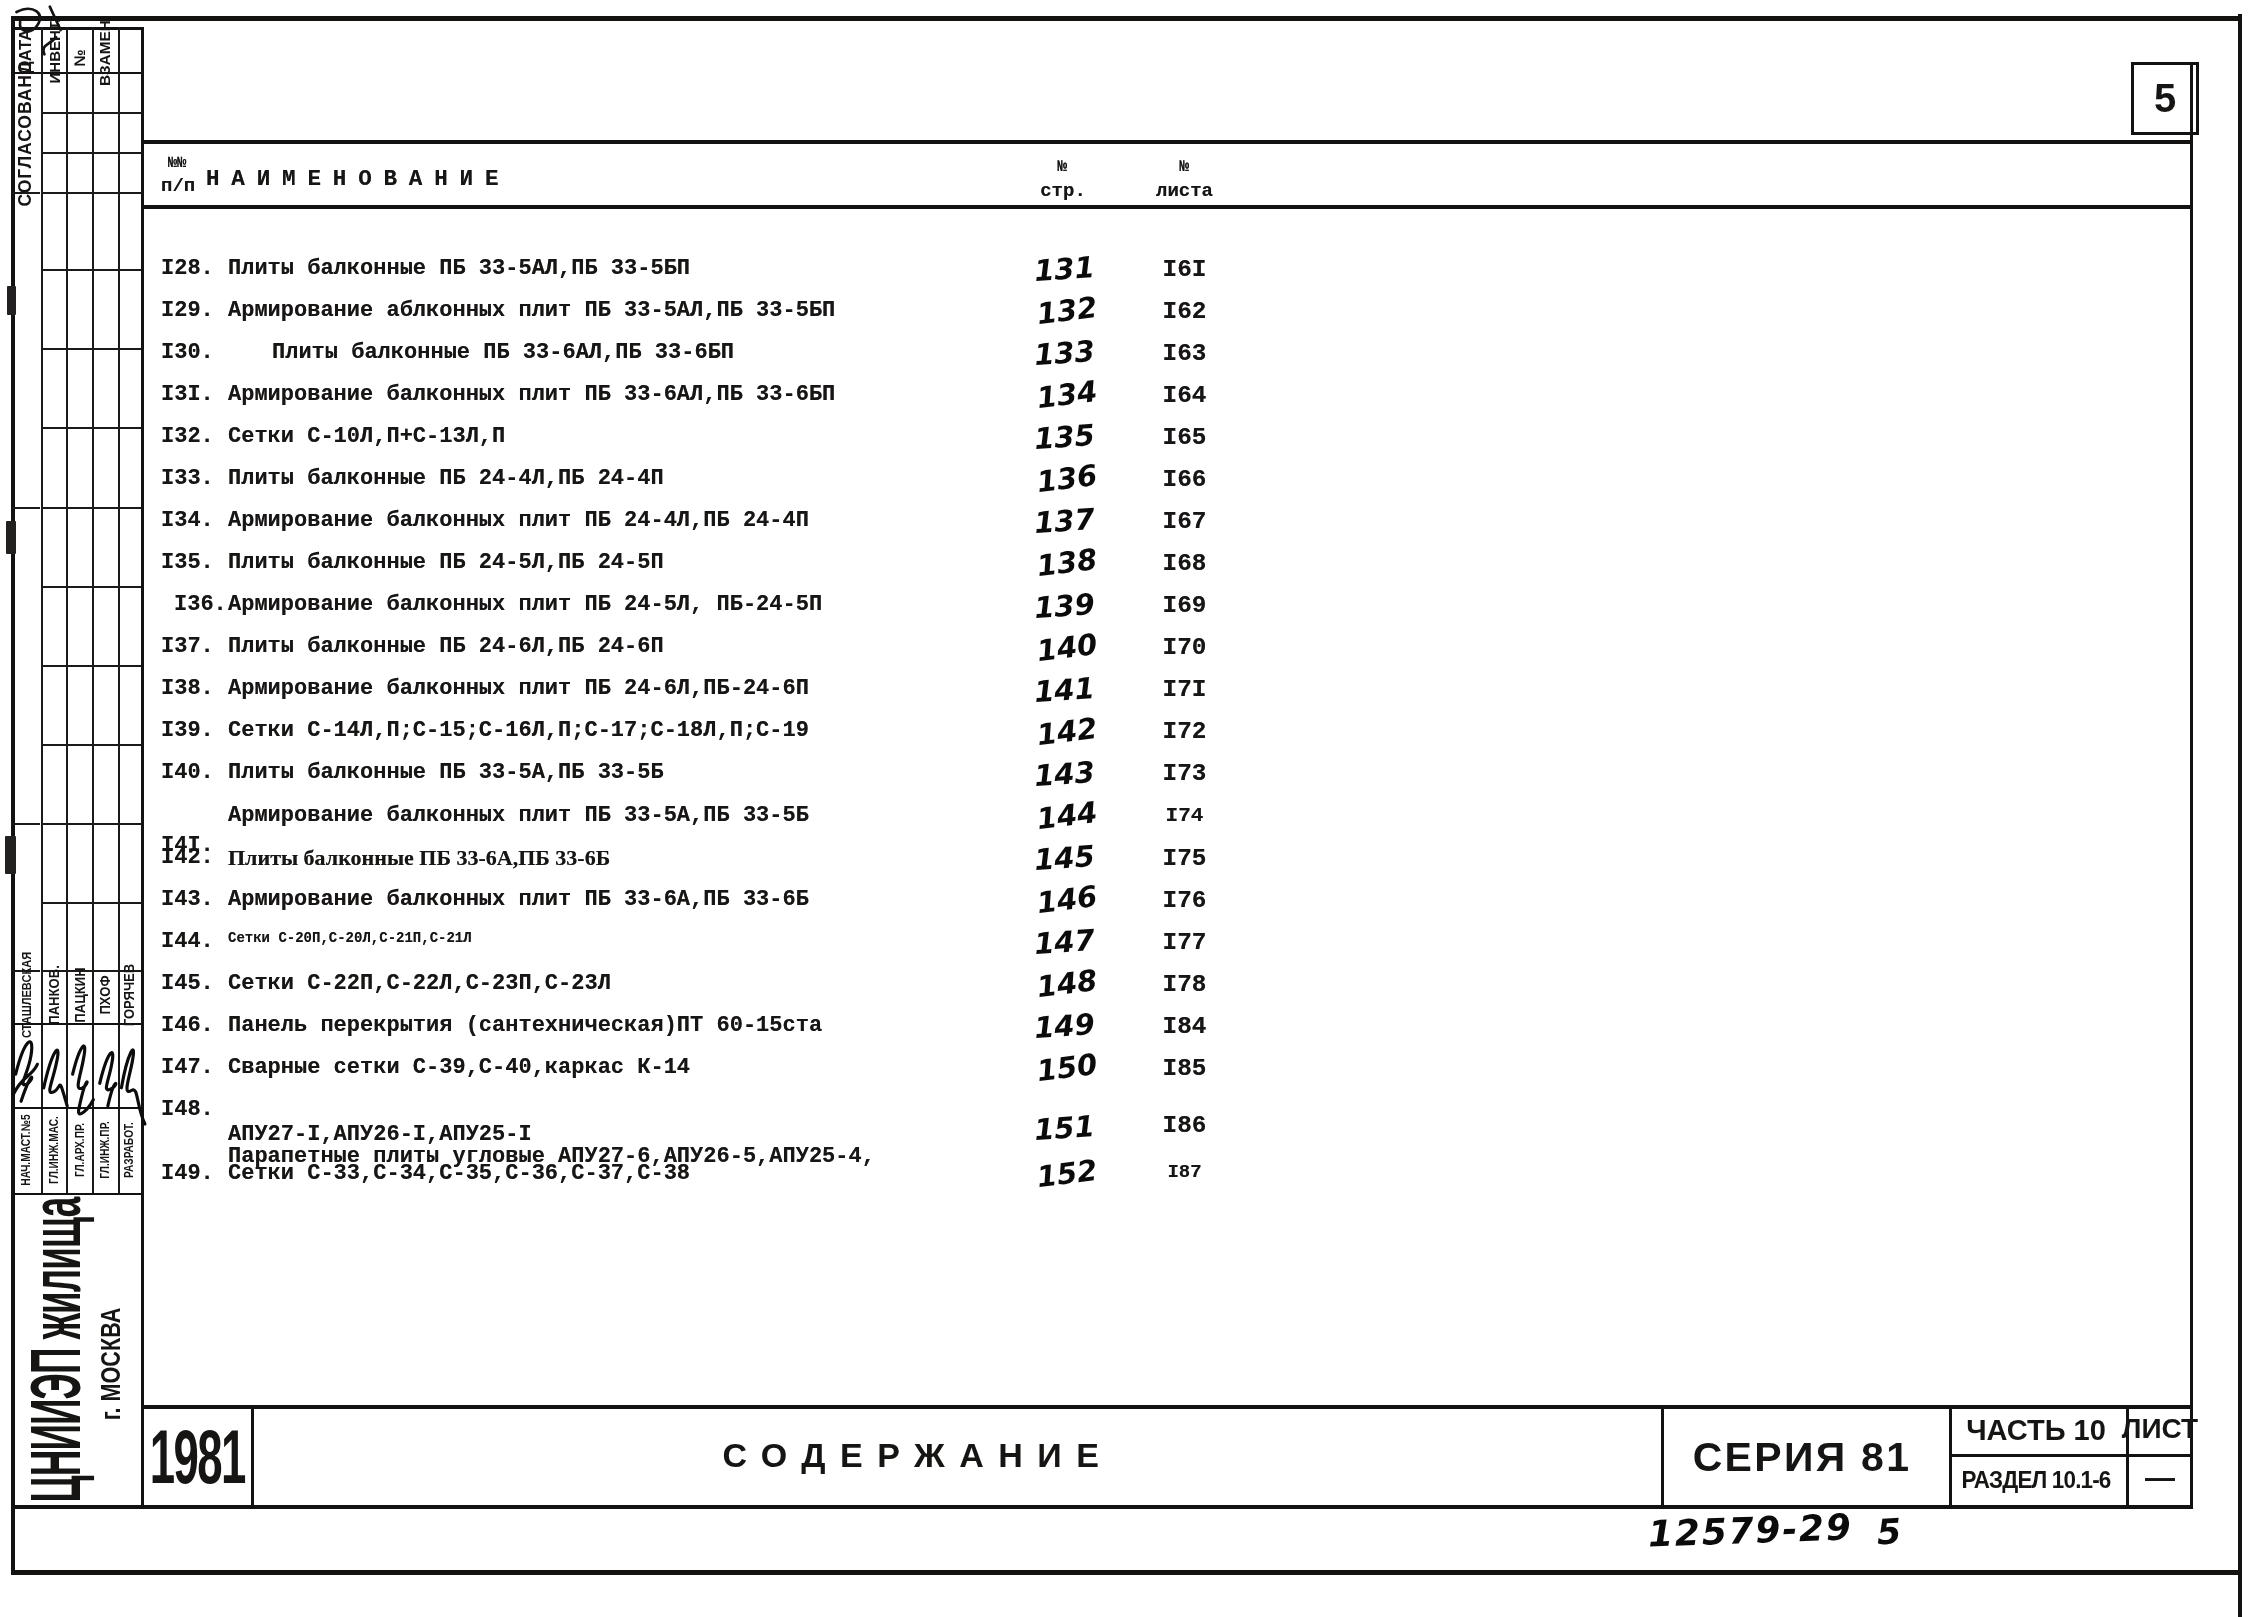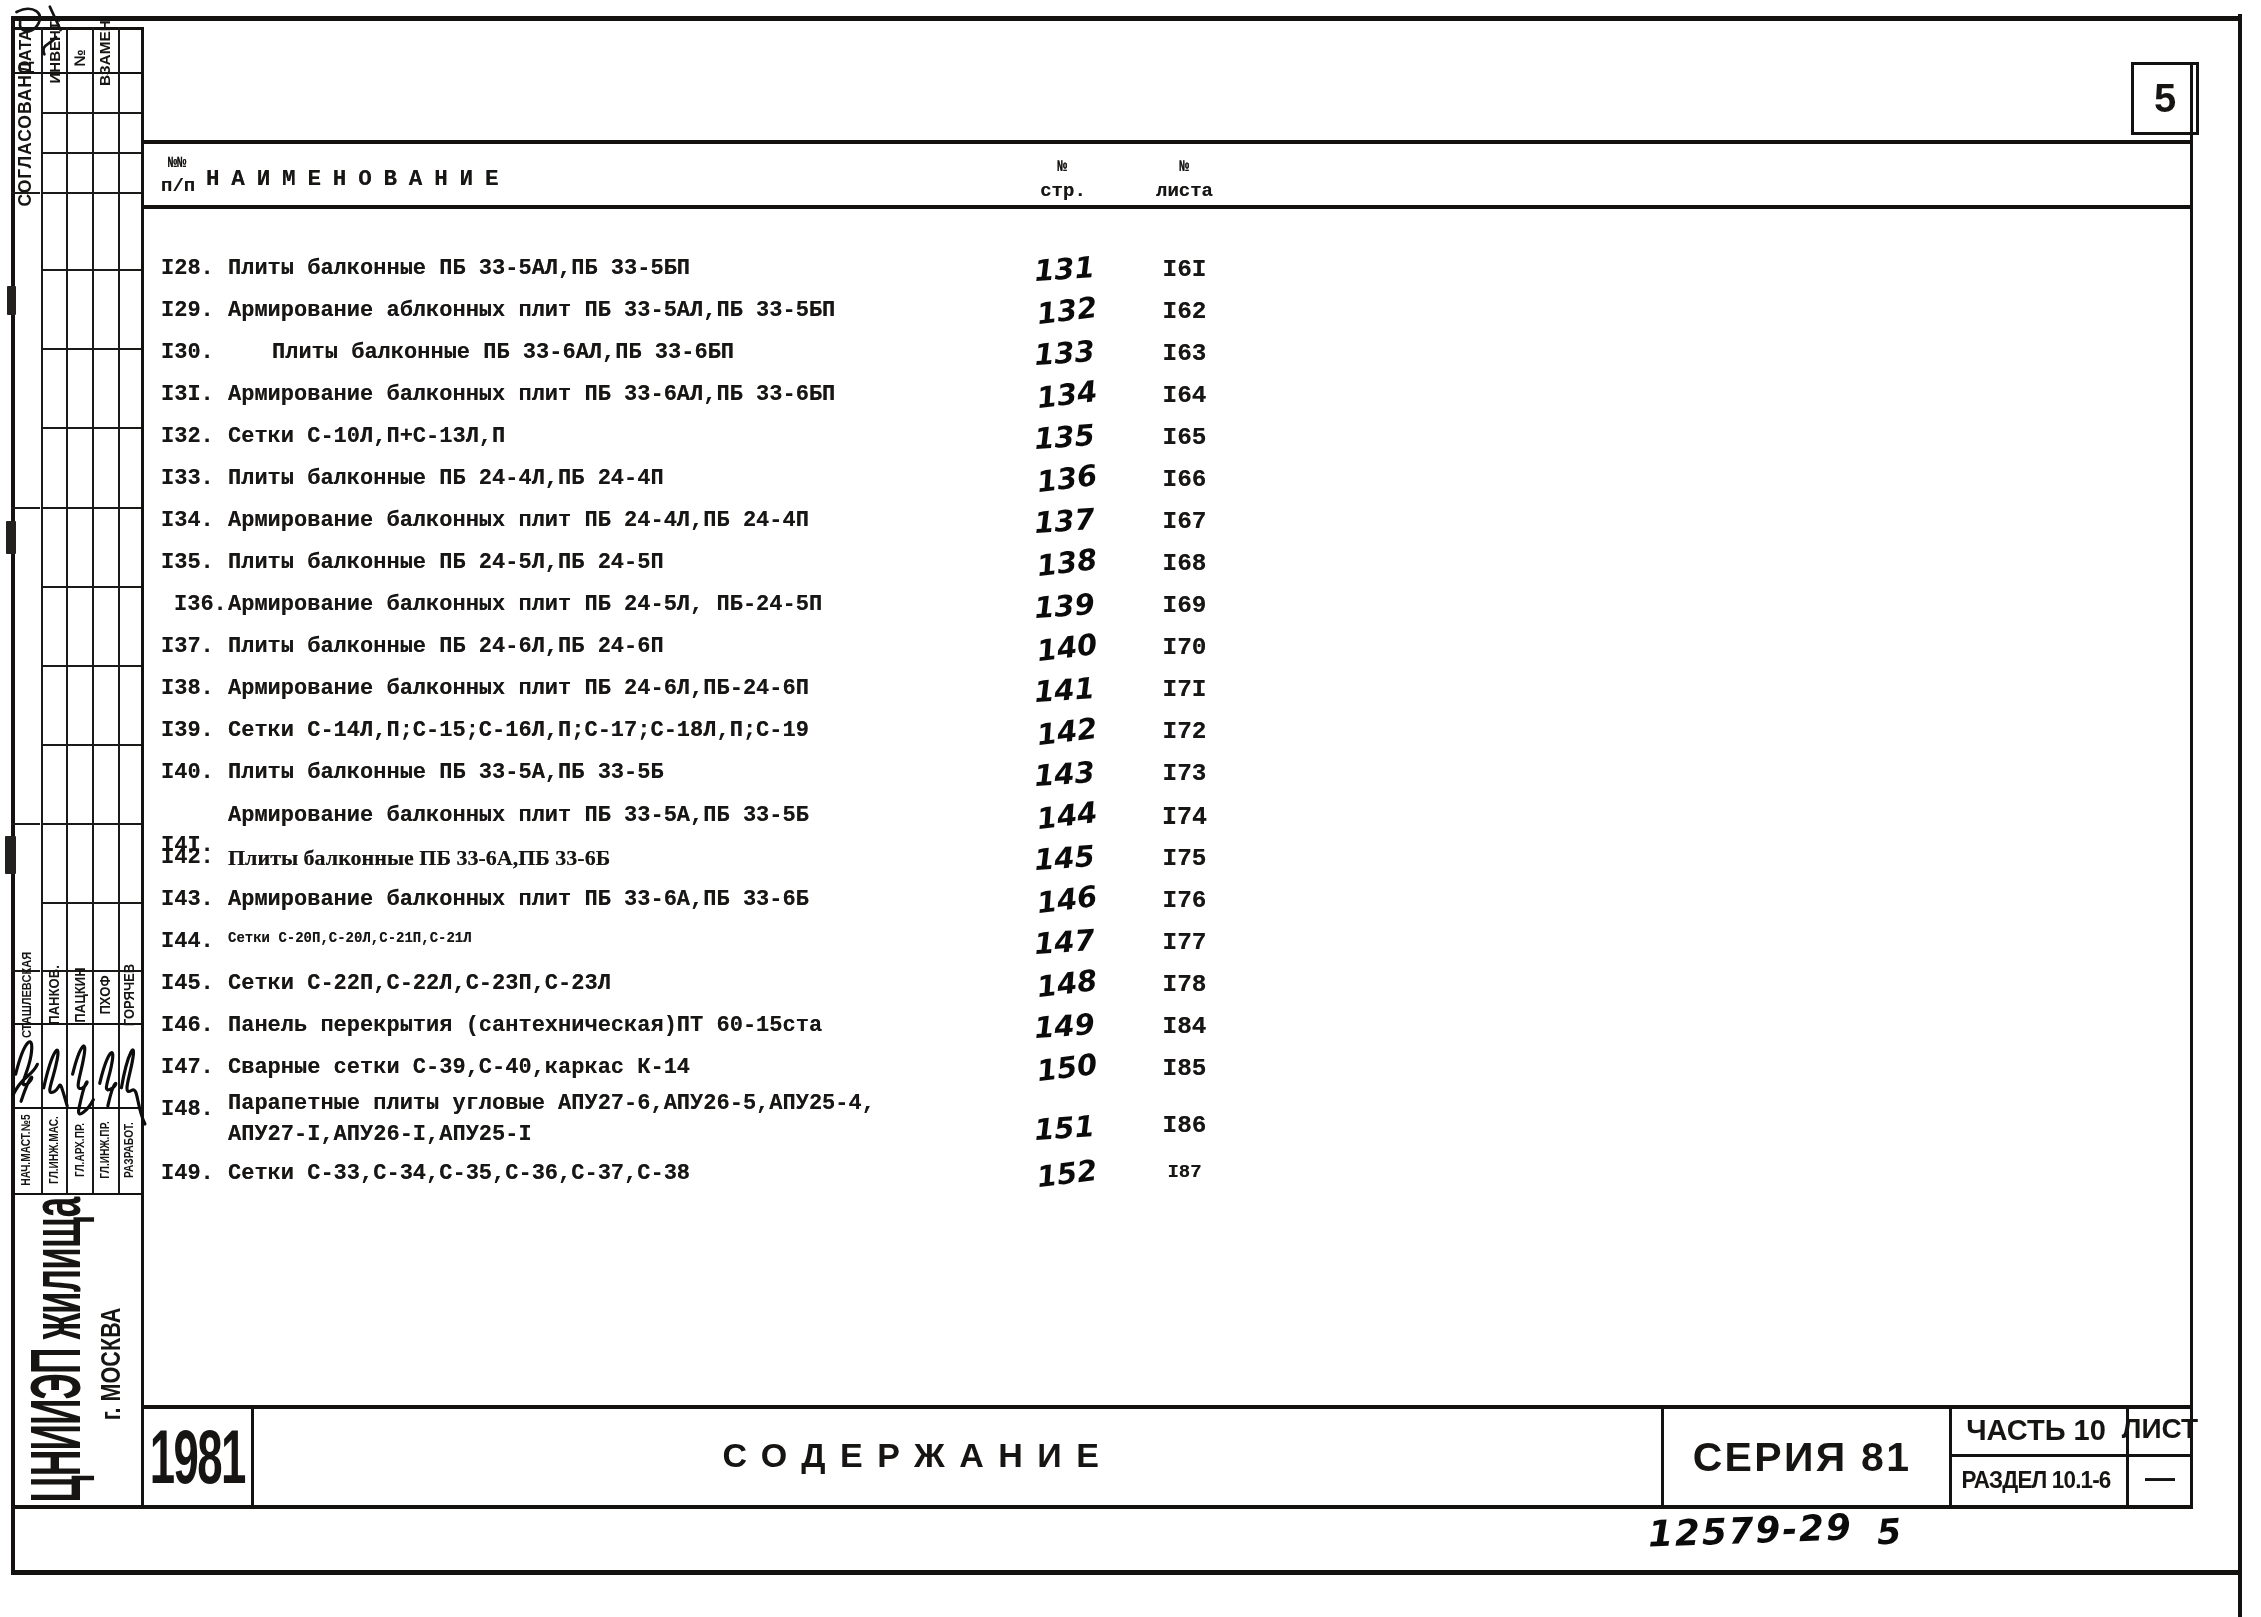--- a/index.html
+++ b/index.html
@@ -160,21 +160,21 @@
       <div class="txt mono" style="left: 228px; top: 720px; font-size: 22px;">Сетки С-14Л,П;С-15;С-16Л,П;С-17;С-18Л,П;С-19</div>
       <div class="txt hand num-col pgnum alt" style="left: 1026px; top: 718px; width: 77px; font-size: 29px;">142</div>
       <div class="txt mono num-col" style="left: 1144px; top: 720px; width: 81px; font-size: 24.4px;">I72</div>
       <div class="txt mono" style="left: 161px; top: 762px; font-size: 22px;">I40.</div>
       <div class="txt mono" style="left: 228px; top: 762px; font-size: 22px;">Плиты балконные ПБ 33-5А,ПБ 33-5Б</div>
       <div class="txt hand num-col pgnum" style="left: 1026px; top: 760px; width: 77px; font-size: 29px;">143</div>
       <div class="txt mono num-col" style="left: 1144px; top: 762px; width: 81px; font-size: 24.4px;">I73</div>
       <div class="txt mono" style="left: 161px; top: 805px; font-size: 22px; margin-top: 30px;">I4I.</div>
       <div class="txt mono" style="left: 228px; top: 805px; font-size: 22px;">Армирование балконных плит ПБ 33-5А,ПБ 33-5Б</div>
       <div class="txt hand num-col pgnum alt" style="left: 1026px; top: 802px; width: 77px; font-size: 29px;">144</div>
-      <div class="txt mono num-col" style="left: 1144px; top: 805px; width: 81px; font-size: 25px;">I74</div>
+      <div class="txt mono num-col" style="left: 1144px; top: 805px; width: 81px; font-size: 21px;">I74</div>
       <div class="txt mono" style="left: 161px; top: 847px; font-size: 22px;">I42.</div>
       <div class="txt mono" style="left: 228px; top: 847px; font-size: 22px; font-family: Liberation Serif, serif;">Плиты балконные ПБ 33-6А,ПБ 33-6Б</div>
       <div class="txt hand num-col pgnum" style="left: 1026px; top: 844px; width: 77px; font-size: 29px;">145</div>
       <div class="txt mono num-col" style="left: 1144px; top: 847px; width: 81px; font-size: 24.4px;">I75</div>
       <div class="txt mono" style="left: 161px; top: 889px; font-size: 22px;">I43.</div>
       <div class="txt mono" style="left: 228px; top: 889px; font-size: 22px;">Армирование балконных плит ПБ 33-6А,ПБ 33-6Б</div>
       <div class="txt hand num-col pgnum alt" style="left: 1026px; top: 886px; width: 77px; font-size: 29px;">146</div>
       <div class="txt mono num-col" style="left: 1144px; top: 889px; width: 81px; font-size: 24.4px;">I76</div>
       <div class="txt mono" style="left: 161px; top: 931px; font-size: 22px;">I44.</div>
       <div class="txt mono" style="left: 228px; top: 931px; font-size: 14px;">Сетки С-20П,С-20Л,С-21П,С-21Л</div>
@@ -186,21 +186,21 @@
       <div class="txt mono num-col" style="left: 1144px; top: 973px; width: 81px; font-size: 24.4px;">I78</div>
       <div class="txt mono" style="left: 161px; top: 1015px; font-size: 22px;">I46.</div>
       <div class="txt mono" style="left: 228px; top: 1015px; font-size: 22px;">Панель перекрытия (сантехническая)ПТ 60-15ста</div>
       <div class="txt hand num-col pgnum" style="left: 1026px; top: 1012px; width: 77px; font-size: 29px;">149</div>
       <div class="txt mono num-col" style="left: 1144px; top: 1015px; width: 81px; font-size: 24.4px;">I84</div>
       <div class="txt mono" style="left: 161px; top: 1057px; font-size: 22px;">I47.</div>
       <div class="txt mono" style="left: 228px; top: 1057px; font-size: 22px;">Сварные сетки С-39,С-40,каркас К-14</div>
       <div class="txt hand num-col pgnum alt" style="left: 1026px; top: 1054px; width: 77px; font-size: 29px;">150</div>
       <div class="txt mono num-col" style="left: 1144px; top: 1057px; width: 81px; font-size: 24.4px;">I85</div>
       <div class="txt mono" style="left: 161px; top: 1099px; font-size: 22px;">I48.</div>
-      <div class="txt mono" style="left: 228px; top: 1093px; font-size: 22px;">Парапетные плиты угловые АПУ27-6,АПУ26-5,АПУ25-4,</div>
+      <div class="txt mono" style="left: 228px; top: 1146px; font-size: 22px;">Парапетные плиты угловые АПУ27-6,АПУ26-5,АПУ25-4,</div>
       <div class="txt mono" style="left: 228px; top: 1124px; font-size: 22px;">АПУ27-I,АПУ26-I,АПУ25-I</div>
       <div class="txt hand num-col pgnum" style="left: 1026px; top: 1114px; width: 77px; font-size: 29px;">151</div>
       <div class="txt mono num-col" style="left: 1144px; top: 1114px; width: 81px; font-size: 24.4px;">I86</div>
       <div class="txt mono" style="left: 161px; top: 1163px; font-size: 22px;">I49.</div>
       <div class="txt mono" style="left: 228px; top: 1163px; font-size: 22px;">Сетки С-33,С-34,С-35,С-36,С-37,С-38</div>
       <div class="txt hand num-col pgnum alt" style="left: 1026px; top: 1160px; width: 77px; font-size: 29px;">152</div>
       <div class="txt mono num-col" style="left: 1144px; top: 1163px; width: 81px; font-size: 19px;">I87</div>
     </div>
 
   <div class="txt sans ctr" style="left:918px;top:1455px;font-size:34px;letter-spacing:14.5px;">СОДЕРЖАНИЕ</div>

